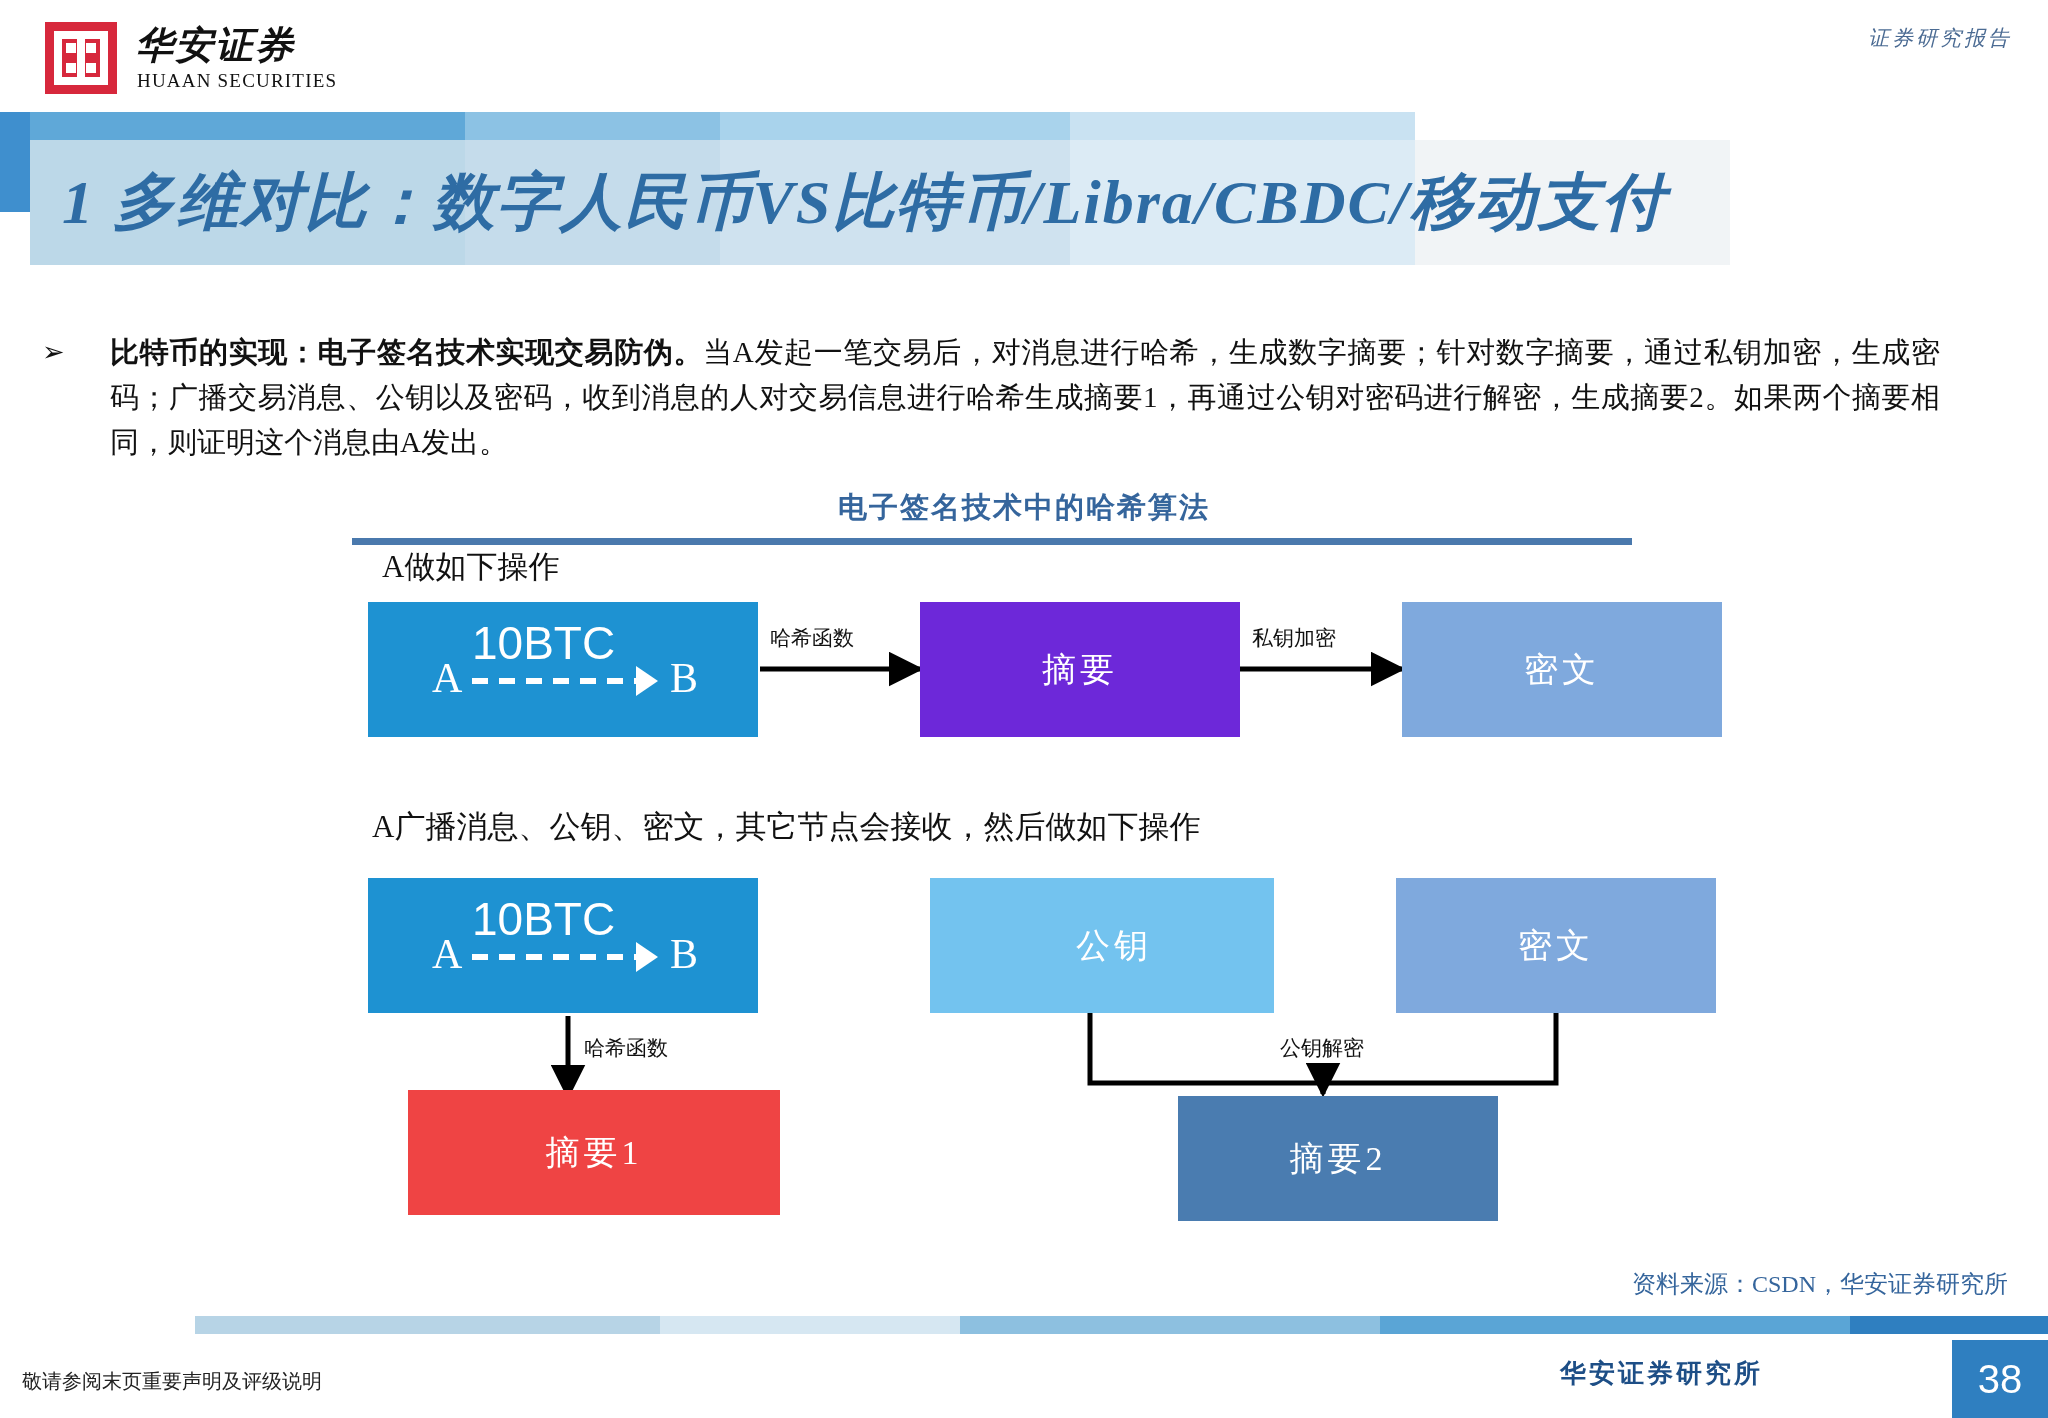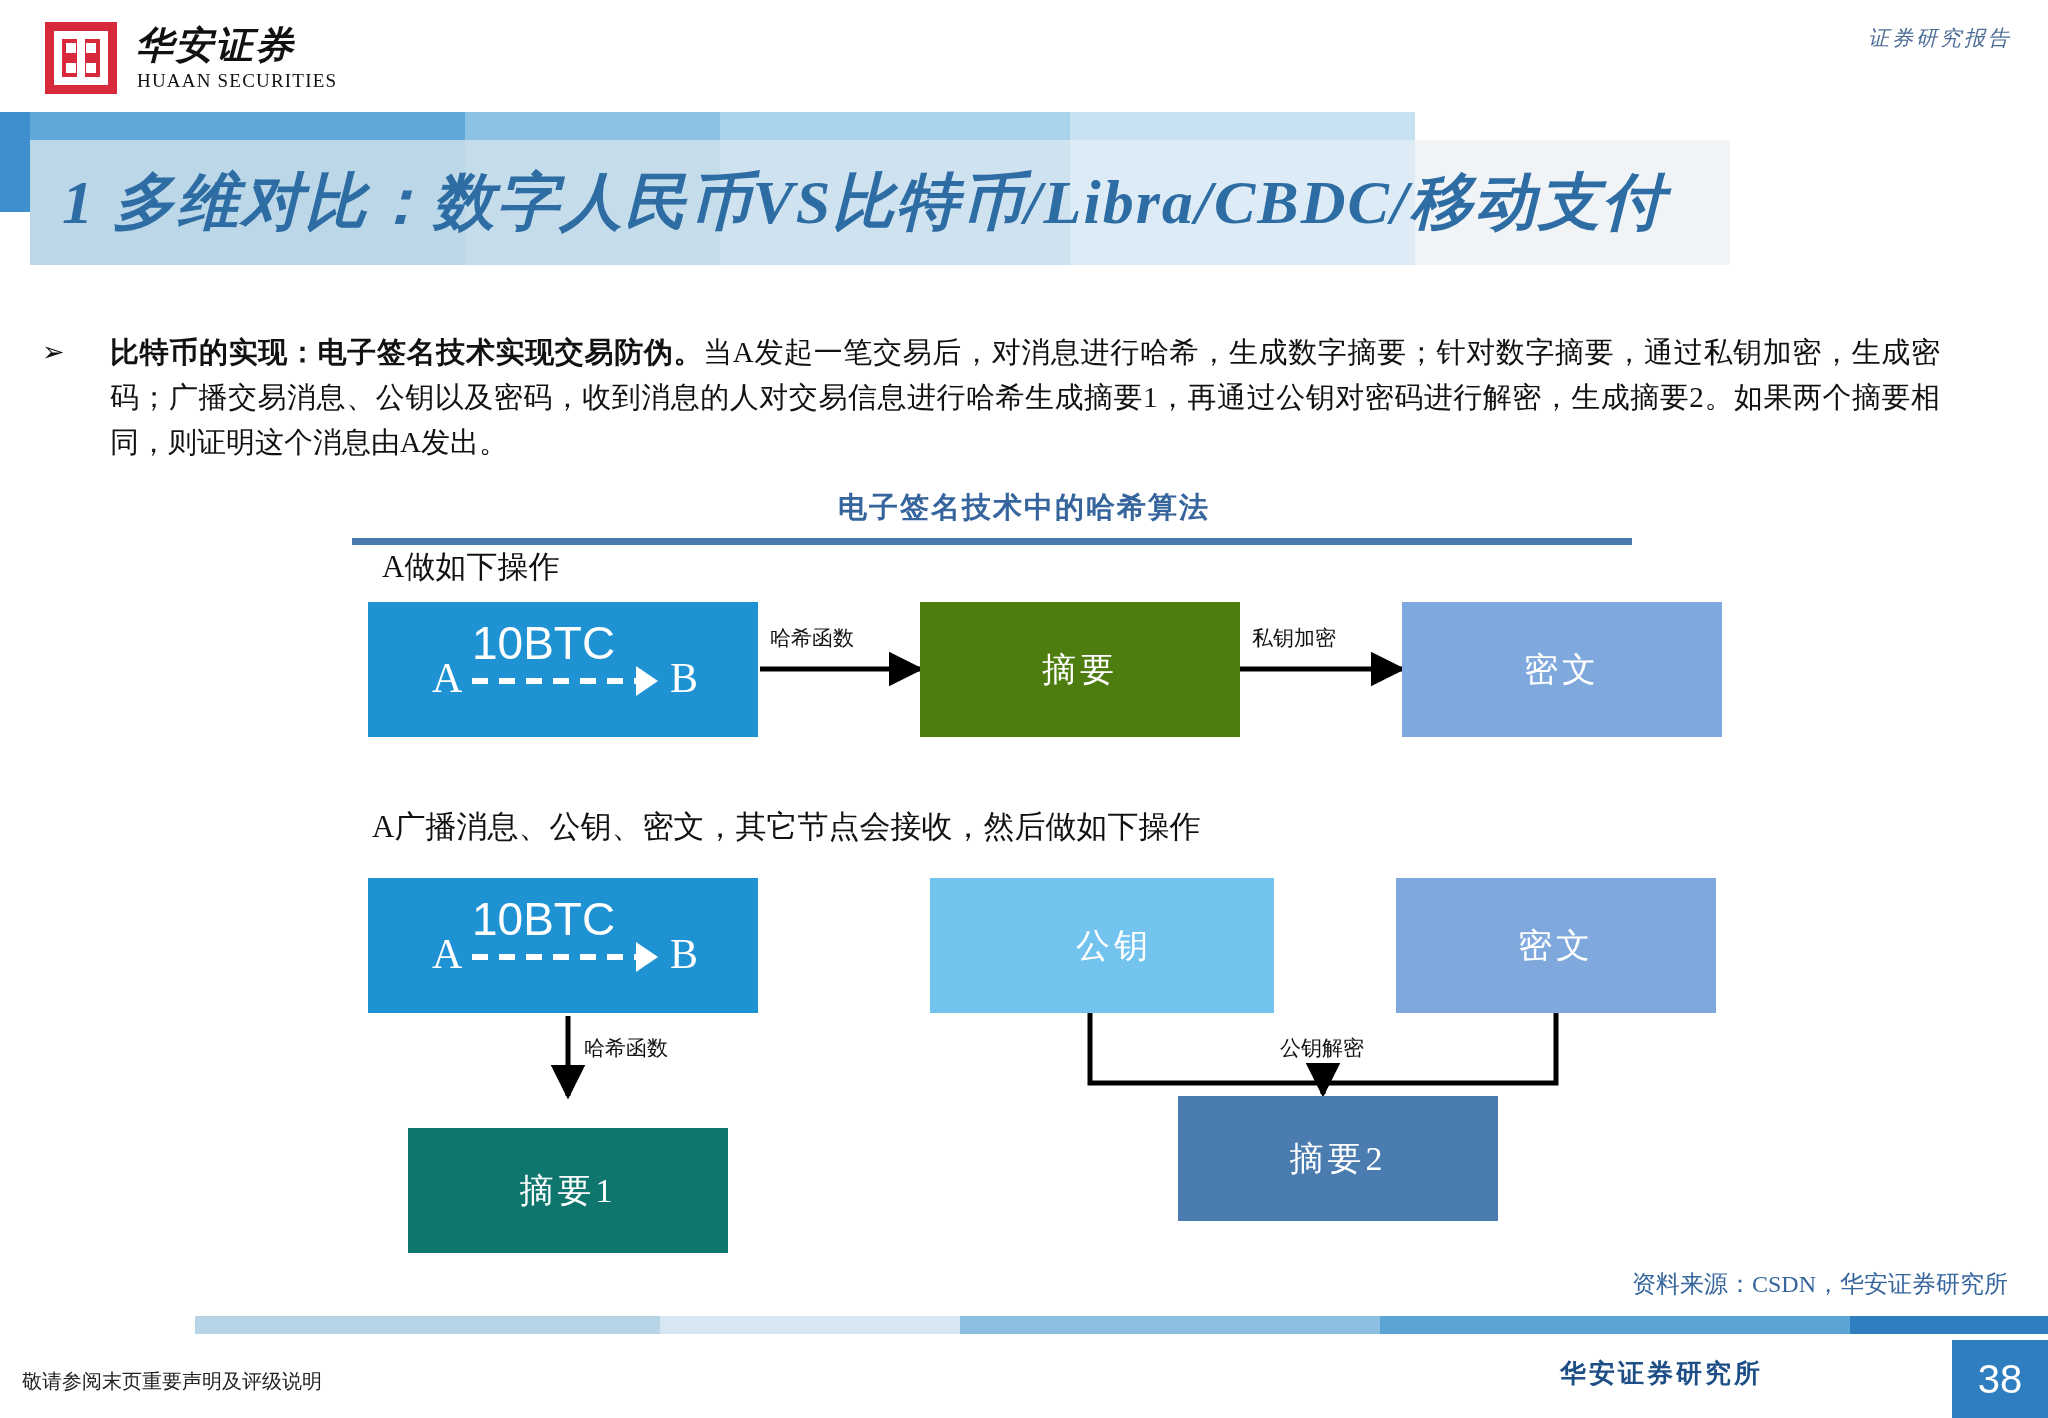--- a/index.html
+++ b/index.html
@@ -176,21 +176,21 @@
       <div class="tx-a">A</div>
       <div class="tx-amt">10BTC</div>
       <div class="tx-arrow"></div>
       <div class="tx-head"></div>
       <div class="tx-b">B</div>
     </div>
   </div>
 
   <div class="arrow-label" style="left:770px;top:68px;">哈希函数</div>
 
-  <div class="node" style="left:920px;top:46px;width:320px;height:135px;background:#4d7c0f;">
+  <div class="node" style="left:920px;top:46px;width:320px;height:135px;background:#6d28d9;">
     <span>摘要</span>
   </div>
 
   <div class="arrow-label" style="left:1252px;top:68px;">私钥加密</div>
 
   <div class="node" style="left:1402px;top:46px;width:320px;height:135px;background:#7fa9dd;">
     <span>密文</span>
   </div>
 
   <div class="dg-label" style="left:372px;top:250px;">A广播消息、公钥、密文，其它节点会接收，然后做如下操作</div>
@@ -209,21 +209,21 @@
     <span>公钥</span>
   </div>
 
   <div class="node" style="left:1396px;top:322px;width:320px;height:135px;background:#7fa9dd;">
     <span>密文</span>
   </div>
 
   <div class="arrow-label" style="left:584px;top:478px;">哈希函数</div>
   <div class="arrow-label" style="left:1280px;top:478px;">公钥解密</div>
 
-  <div class="node" style="left:408px;top:572px;width:320px;height:125px;background:#0f766e;">
+  <div class="node" style="left:408px;top:534px;width:372px;height:125px;background:#ef4444;">
     <span>摘要1</span>
   </div>
 
   <div class="node" style="left:1178px;top:540px;width:320px;height:125px;background:#4a7cb0;">
     <span>摘要2</span>
   </div>
 </div>
 
 <div class="abs" id="source">资料来源：CSDN，华安证券研究所</div>
 

